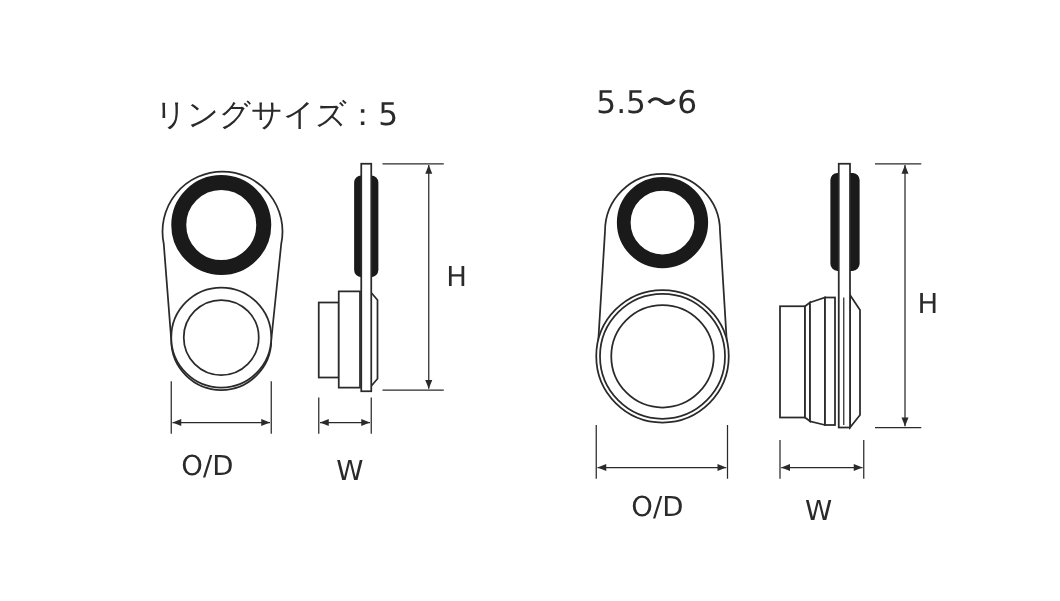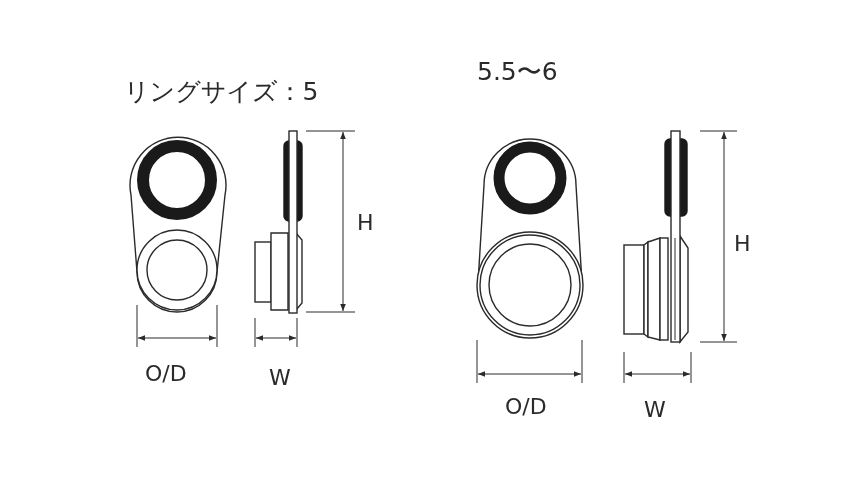--- a/index.html
+++ b/index.html
@@ -85,16 +85,16 @@
     <line x1="691" y1="352" x2="691" y2="383"></line>
     <line x1="625" y1="374" x2="690" y2="374" marker-start="url(#arr)" marker-end="url(#arr)"></line>
   </g>
 </svg>
 
 <div class="lbl title" style="left:124px; top:69px;margin-top:10px;">リングサイズ：5</div>
 <div class="lbl dimlbl" style="left:145px; top:363px;">O/D</div>
 <div class="lbl dimlbl" style="left:269px; top:367px;">W</div>
 <div class="lbl dimlbl" style="left:357px; top:212px;">H</div>
 
-<div class="lbl title" style="left:477px; top:59px;">5.5〜6</div>
+<div class="lbl title" style="left:477px; top:69px;">5.5〜6</div>
 <div class="lbl dimlbl" style="left:505px; top:396px;">O/D</div>
 <div class="lbl dimlbl" style="left:644px; top:399px;">W</div>
 <div class="lbl dimlbl" style="left:734px; top:233px;">H</div>
 
 </body></html>

